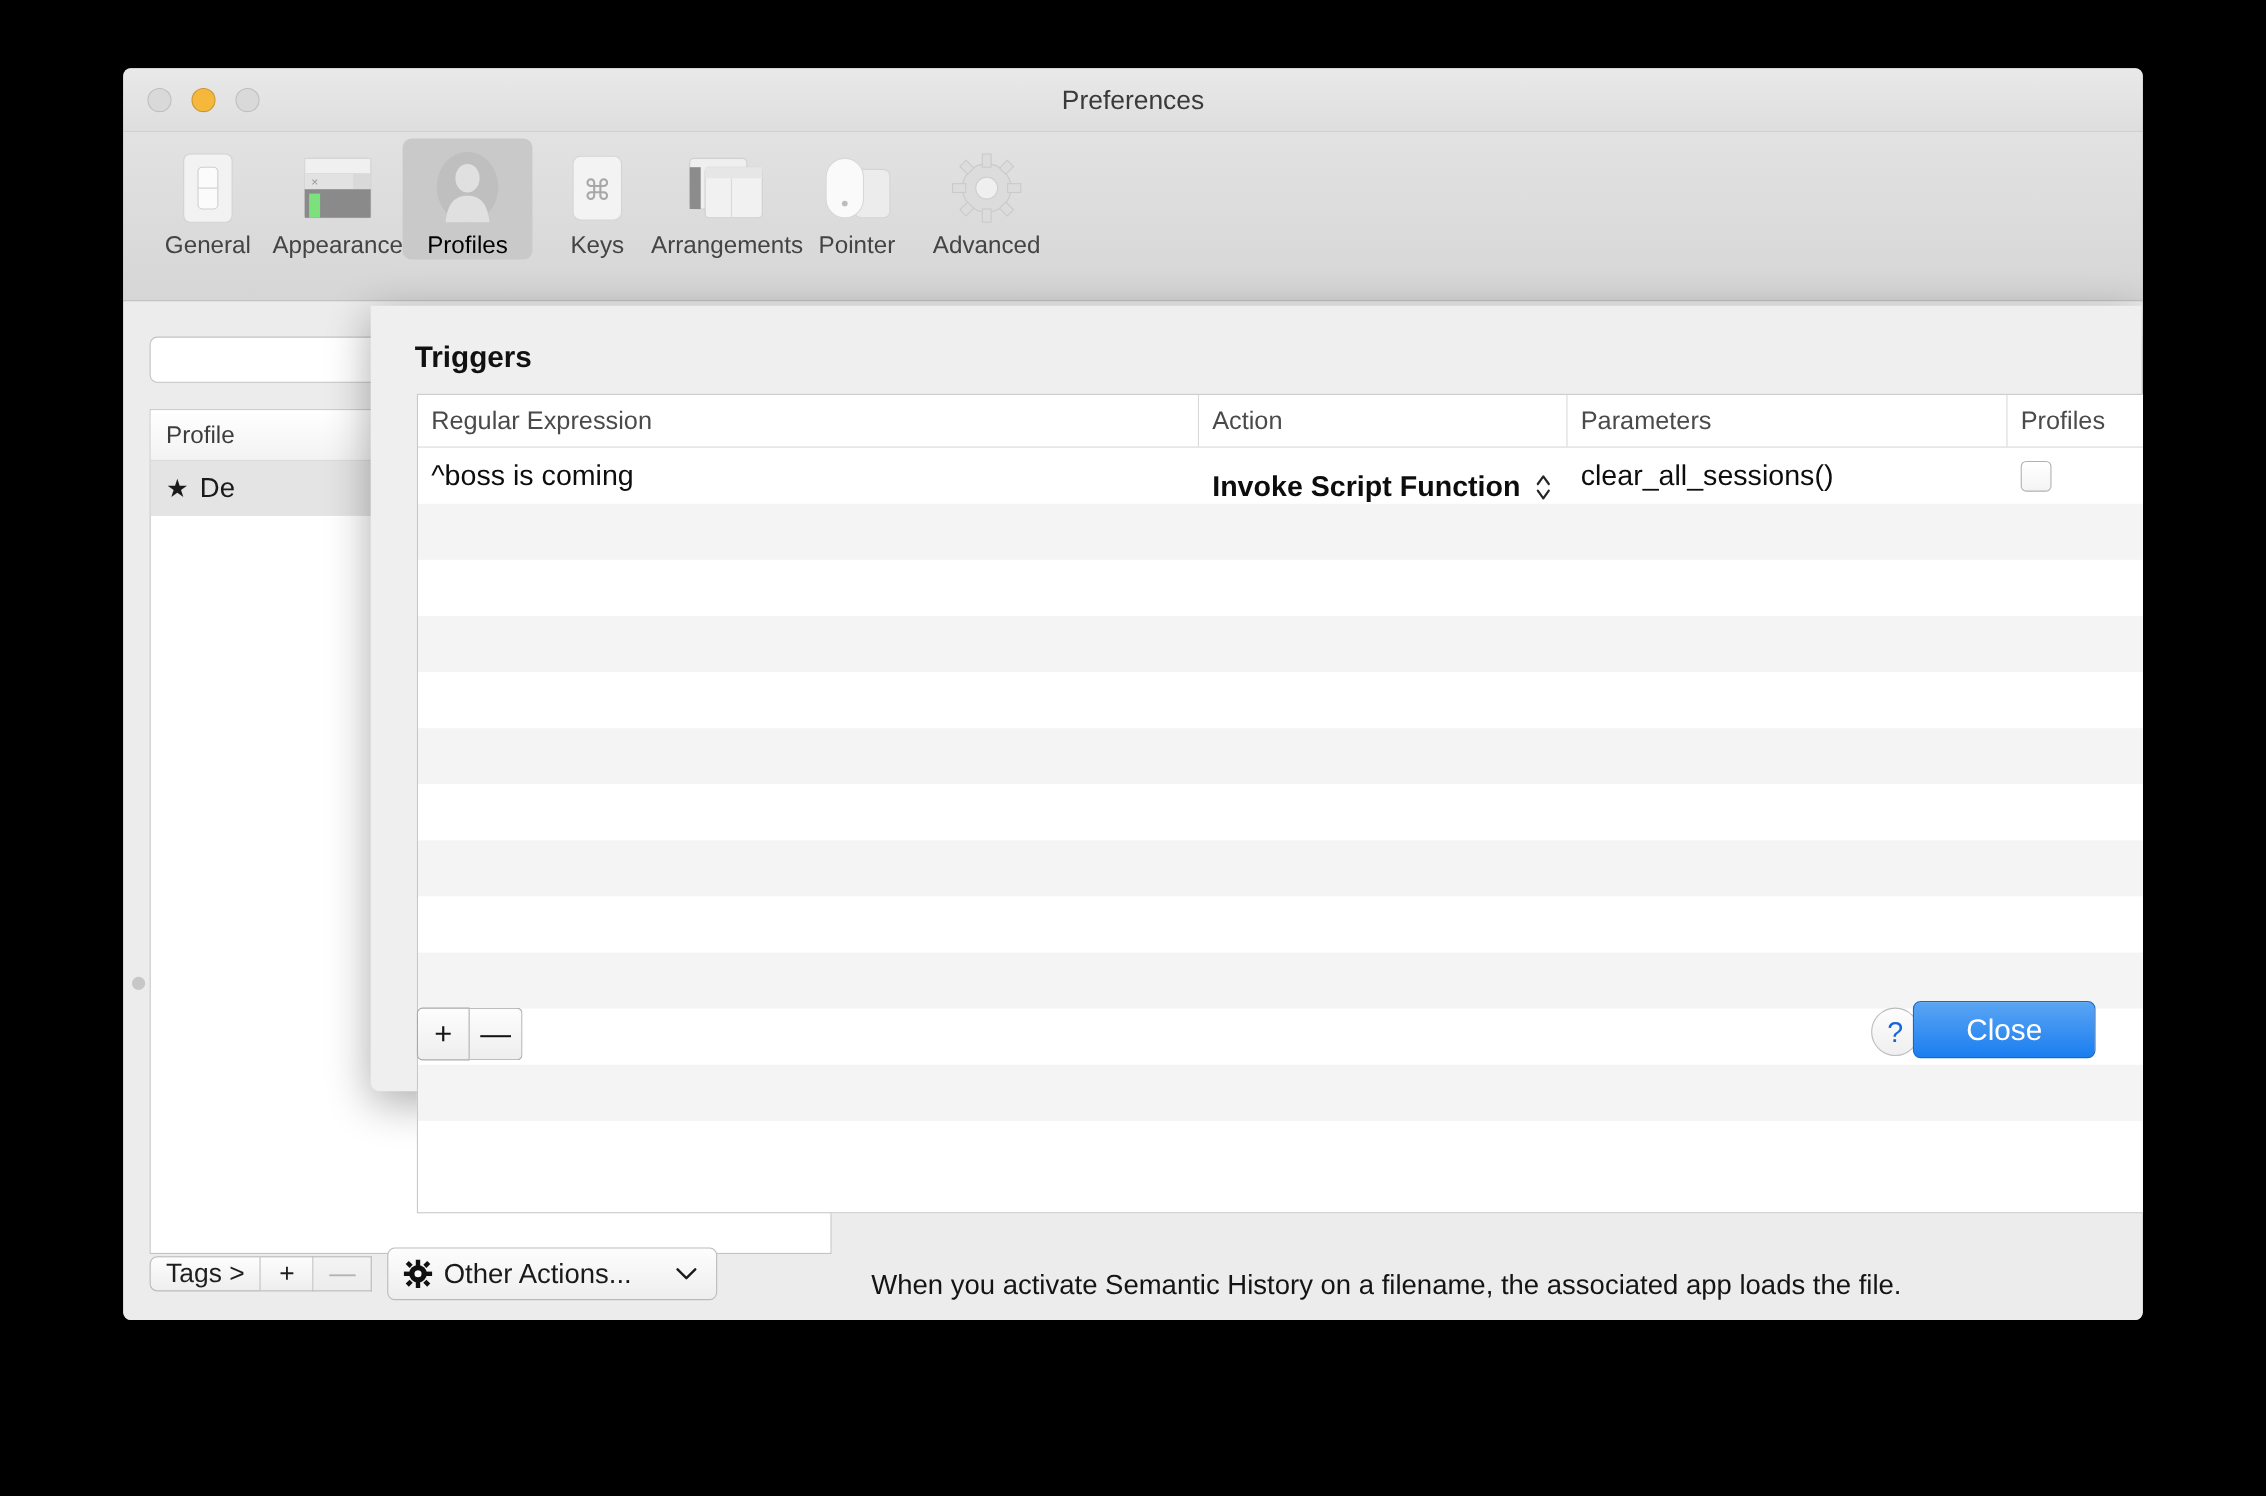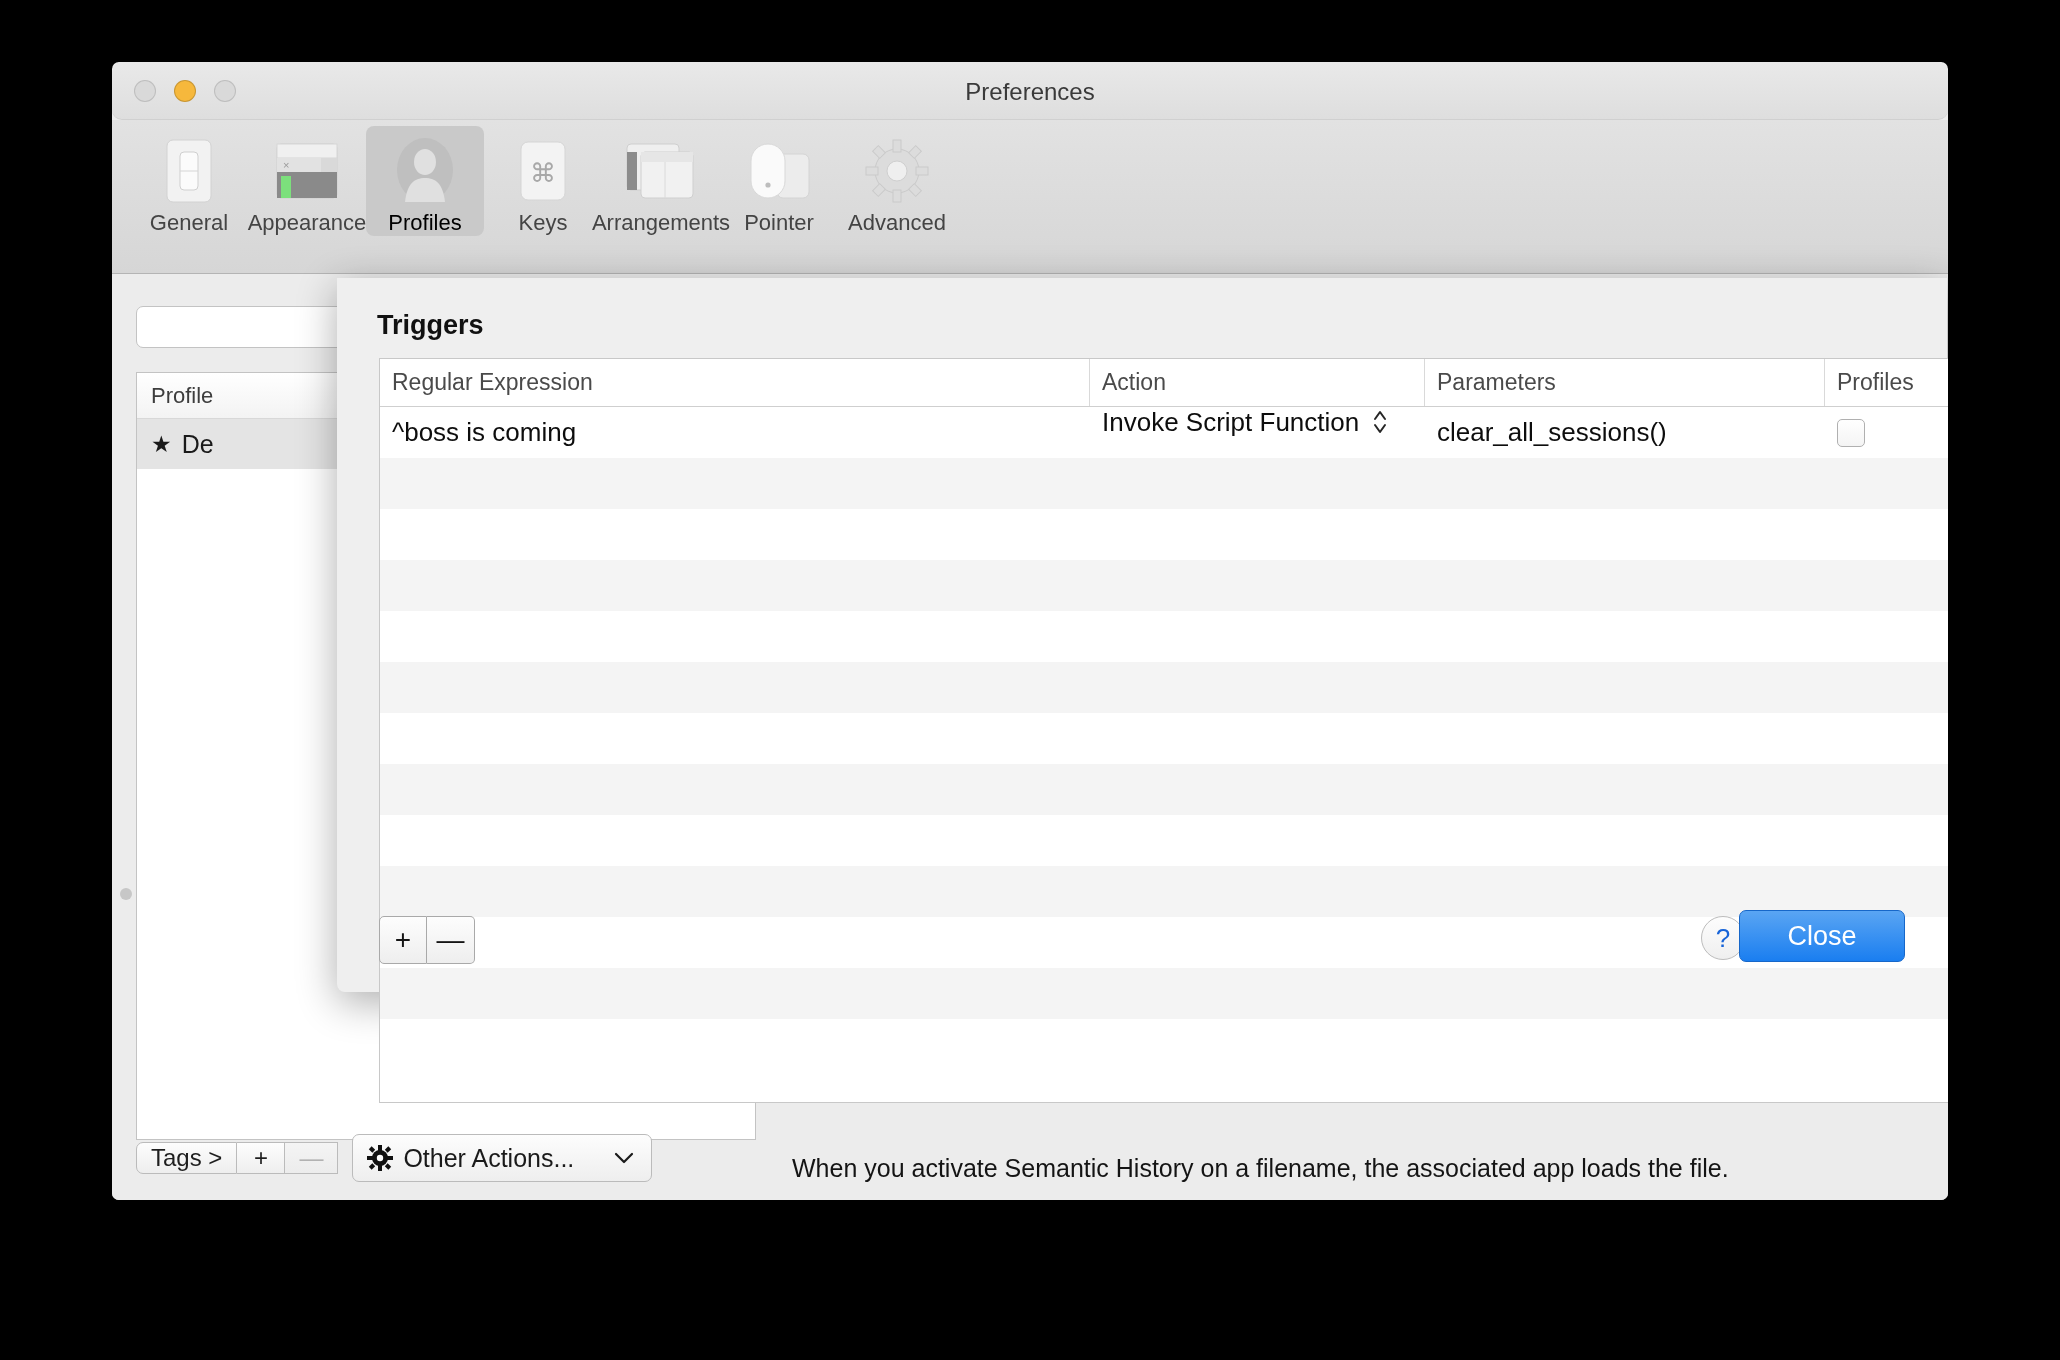--- a/index.html
+++ b/index.html
@@ -21,21 +21,20 @@
     box-shadow: 0 14px 46px rgba(0,0,0,.55), 0 0 0 1px rgba(0,0,0,.25);
     overflow: hidden;
   }
 
   
   #titlebar {
     position: relative;
     height: 58px;
     background: linear-gradient(#e9e9e9, #dedede);
     border-bottom: 1px solid #d0d0d0;
-    border-radius: 10px;
   }
   #window-title {
     position: absolute; left: 0; right: 0; top: 16px;
     text-align: center;
     font-size: 24px;
     color: #3a3a3a;
   }
   .traffic {
     position: absolute; top: 18px;
     width: 22px; height: 22px; border-radius: 50%;
@@ -205,21 +204,21 @@
   .col-regex  { width: 710px; }
   .col-action { width: 335px; }
   .col-params { width: 400px; }
   .col-instant{ width: 79px; }
 
   .trow { display: flex; height: 51px; align-items: center; font-size: 26px; color: #0d0d0d; }
   .trow.odd  { background: #ffffff; }
   .trow.even { background: #f4f4f4; }
   .td { height: 100%; display: flex; align-items: center; padding-left: 12px; }
 
-  .popup-cell { display: flex; align-items: flex-start; gap: 12px; }
+  .popup-cell { display: flex; align-items: flex-end; gap: 12px; font-weight: bold; }
   .stepper-arrows {
     display: inline-flex; flex-direction: column; align-items: center;
     line-height: .62; font-size: 21px; color: #333;
   }
   .checkbox {
     width: 28px; height: 28px;
     border: 1px solid #b0b0b0; border-radius: 5px;
     background: linear-gradient(#ffffff,#f4f4f4);
   }
 

